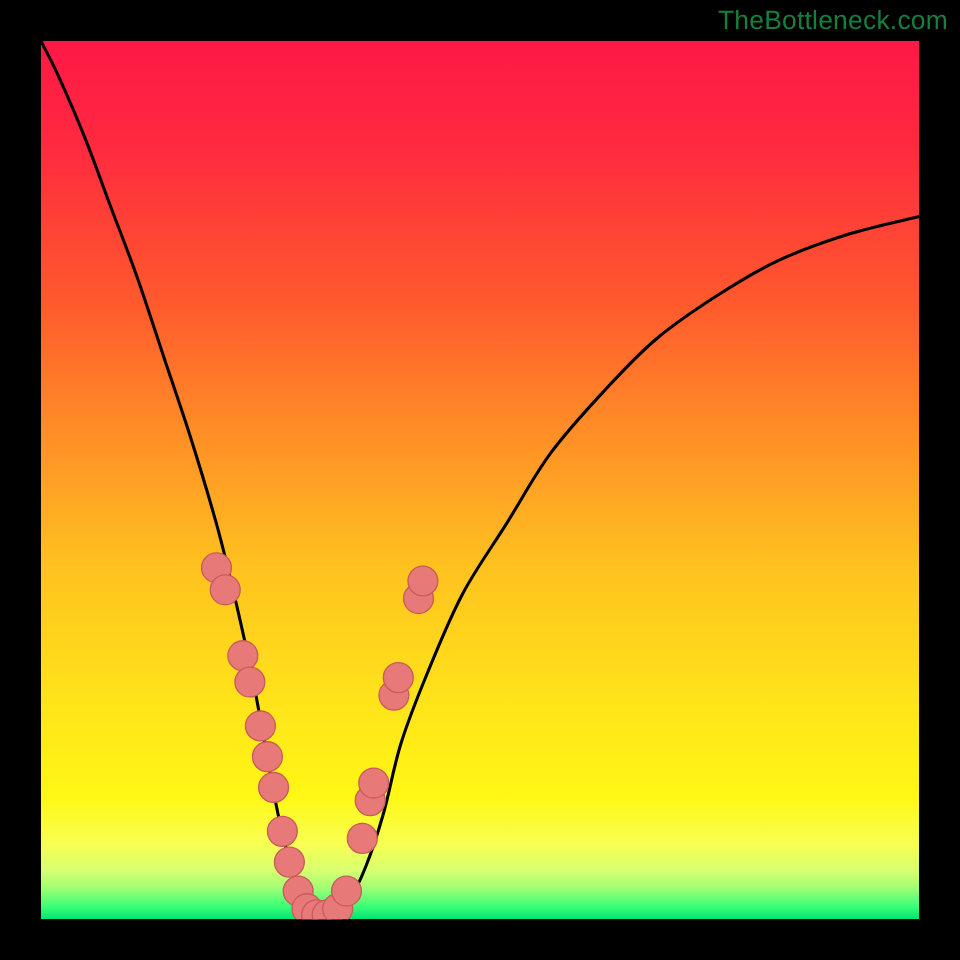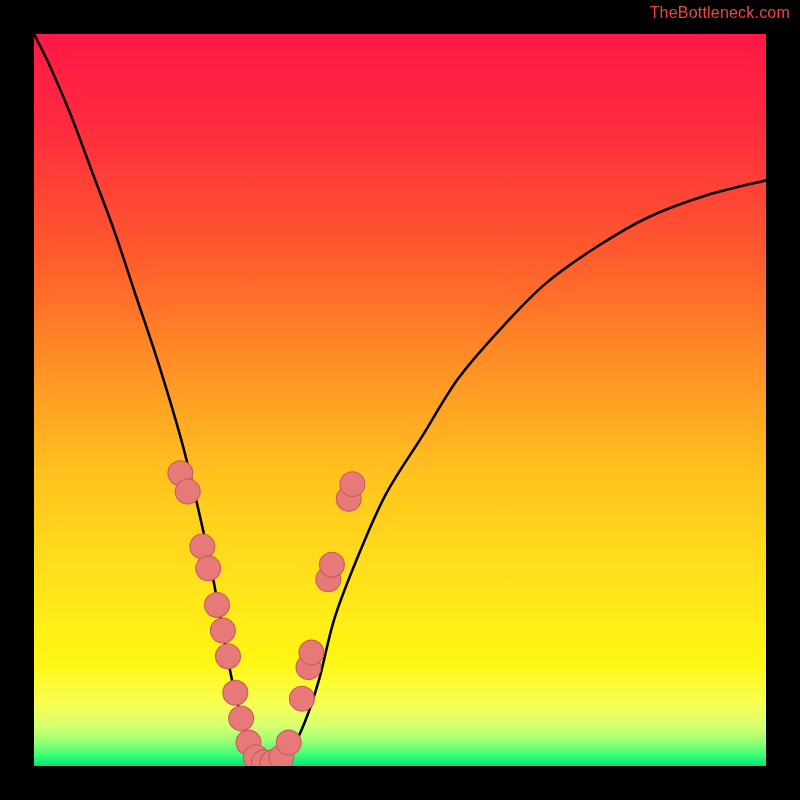--- a/index.html
+++ b/index.html
@@ -28,22 +28,22 @@
   }
   .svg-layer {
     position: absolute;
     inset: 0;
   }
   .attribution {
     position: absolute;
     top: 4px;
     right: 10px;
     font-family: Arial, Helvetica, sans-serif;
-    font-size: 16px;
-    color: #ef4444;
+    font-size: 22px;
+    color: #15803d;
     letter-spacing: 0.2px;
     font-weight: 500;
     user-select: none;
   }
 </style>
 </head>
 <body>
 
 <div class="stage">
 

